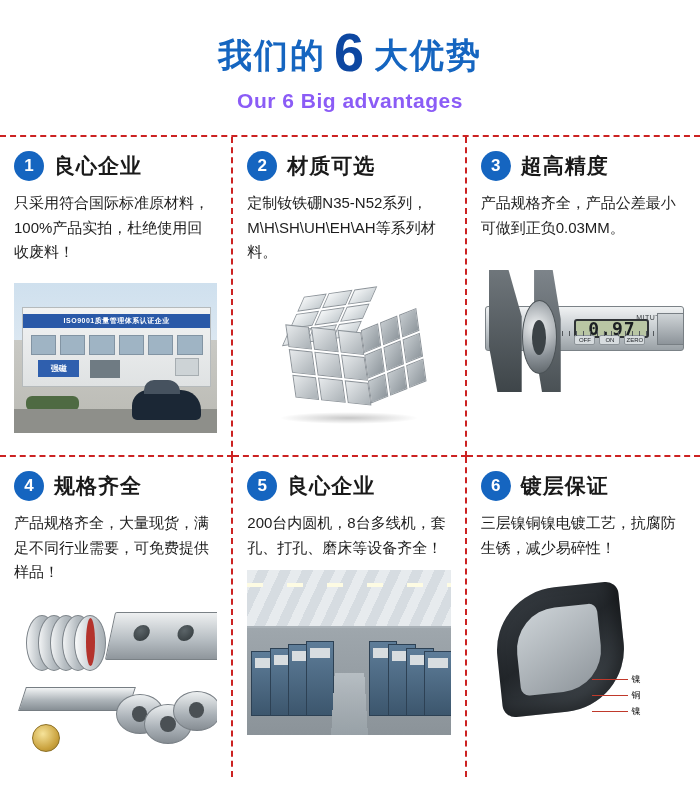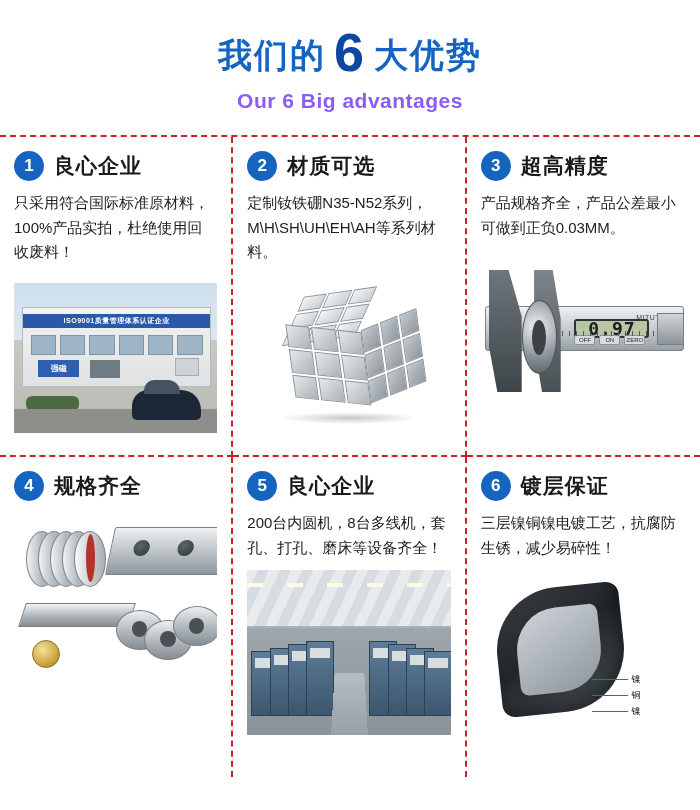--- a/index.html
+++ b/index.html
@@ -700,20 +700,21 @@
           <div class="cal-tail"></div>
         </div>
       </div>
     </div>
 
     <div class="cell">
       <div class="cell-head">
         <div class="badge">4</div>
         <div class="cell-title">规格齐全</div>
       </div>
+      <p class="cell-desc">产品规格齐全，大量现货，满足不同行业需要，可免费提供样品！</p>
       <div class="img-wrap">
         <div class="assort">
           <div class="disc-stack">
             <div class="disc d1"></div>
             <div class="disc d2"></div>
             <div class="disc d3"></div>
             <div class="disc d4"></div>
             <div class="disc d5"></div>
             <div class="disc-red"></div>
           </div>

